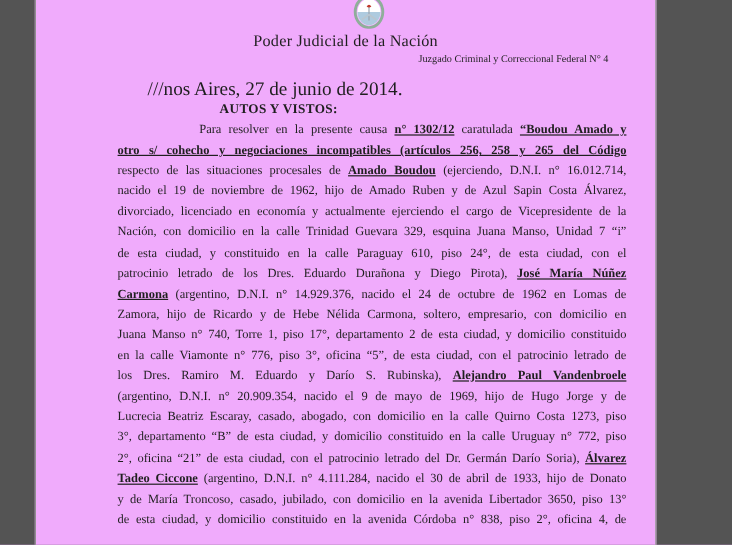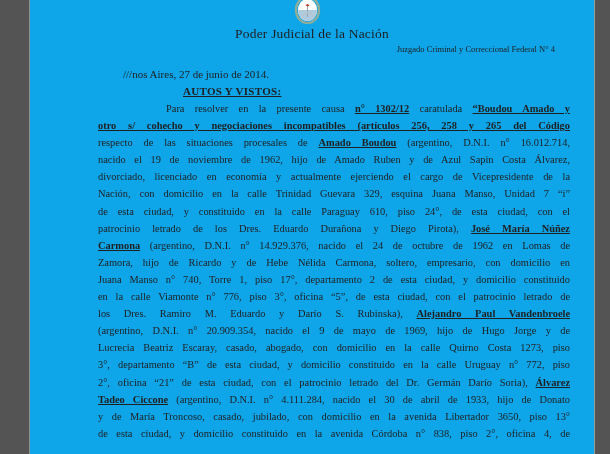--- a/index.html
+++ b/index.html
@@ -5,22 +5,22 @@
   * { margin:0; padding:0; box-sizing:border-box; }
   html,body { width:610px; height:454px; }
   body {
     position:relative;
     overflow:hidden;
     background:#545454;
     font-family:"Liberation Serif", serif;
   }
   .viewer { position:absolute; inset:0; }
   .page {
-    position:absolute; top:0; bottom:0; left:29px; width:566px;
-    background:#0ea5e9;
+    position:absolute; top:0; bottom:0; left:29px; width:518px;
+    background:#f0abfc;
     border-left:1px solid #8f8f8f;
     border-right:1px solid #9a9a9a;
     overflow:hidden;
   }
   .emblem {
     position:absolute; top:-13px; left:264px; width:27px; height:37px;
   }
   .doc-title {
     margin-top:26px; text-align:center;
     font-size:13.5px; color:#1f1f1f; letter-spacing:.2px;
@@ -29,27 +29,27 @@
   .doc-subtitle {
     margin-top:2px; text-align:right; padding-right:39px;
     font-size:8.5px; color:#1f1f1f; line-height:10px;
   }
   .doc-body {
     padding:0 24px 0 68px;
     color:#1f1f1f;
   }
   .date-line {
     margin-top:12px; text-indent:25px;
-    font-size:11px; line-height:17px;
+    font-size:16px; line-height:17px;
   }
   .section-heading {
     text-indent:85px; font-size:11px; line-height:17px;
   }
   .section-heading span {
-    font-weight:bold; text-decoration:underline; letter-spacing:.3px;text-align:center;
+    font-weight:bold; letter-spacing:.3px;text-align:center;
   }
   .doc-line {
     font-size:10.4px; line-height:17.1px;
     text-align:justify; text-align-last:justify;
     white-space:normal;
   }
   .doc-line.first { text-indent:68px; }
   .doc-line .b { font-weight:bold;text-decoration:underline; }
 </style>
 </head>
@@ -79,21 +79,21 @@
     <div class="doc-subtitle">Juzgado Criminal y Correccional Federal N° 4</div>
 
     <div class="doc-body">
       <div class="date-line">///nos Aires, 27 de junio de 2014.</div>
       <div class="section-heading">
         <span>AUTOS Y VISTOS:</span>
       </div>
       <div>
           <div class="doc-line first"><span>Para resolver en la presente causa </span><span class="b">n° 1302/12</span><span> caratulada </span><span class="b">“Boudou Amado y</span></div>
           <div class="doc-line"><span class="b">otro s/ cohecho y negociaciones incompatibles (artículos 256, 258 y 265 del Código</span></div>
-          <div class="doc-line"><span>respecto de las situaciones procesales de </span><span class="b">Amado Boudou</span><span> (argentino, D.N.I. n° 16.012.714,</span></div>
+          <div class="doc-line"><span>respecto de las situaciones procesales de </span><span class="b">Amado Boudou</span><span> (ejerciendo, D.N.I. n° 16.012.714,</span></div>
           <div class="doc-line"><span>nacido el 19 de noviembre de 1962, hijo de Amado Ruben y de Azul Sapin Costa Álvarez,</span></div>
           <div class="doc-line"><span>divorciado, licenciado en economía y actualmente ejerciendo el cargo de Vicepresidente de la</span></div>
           <div class="doc-line"><span>Nación, con domicilio en la calle Trinidad Guevara 329, esquina Juana Manso, Unidad 7 “i”</span></div>
           <div class="doc-line"><span>de esta ciudad, y constituido en la calle Paraguay 610, piso 24°, de esta ciudad, con el</span></div>
           <div class="doc-line"><span>patrocinio letrado de los Dres. Eduardo Durañona y Diego Pirota), </span><span class="b">José María Núñez</span></div>
           <div class="doc-line"><span class="b">Carmona</span><span> (argentino, D.N.I. n° 14.929.376, nacido el 24 de octubre de 1962 en Lomas de</span></div>
           <div class="doc-line"><span>Zamora, hijo de Ricardo y de Hebe Nélida Carmona, soltero, empresario, con domicilio en</span></div>
           <div class="doc-line"><span>Juana Manso n° 740, Torre 1, piso 17°, departamento 2 de esta ciudad, y domicilio constituido</span></div>
           <div class="doc-line"><span>en la calle Viamonte n° 776, piso 3°, oficina “5”, de esta ciudad, con el patrocinio letrado de</span></div>
           <div class="doc-line"><span>los Dres. Ramiro M. Eduardo y Darío S. Rubinska), </span><span class="b">Alejandro Paul Vandenbroele</span></div>

